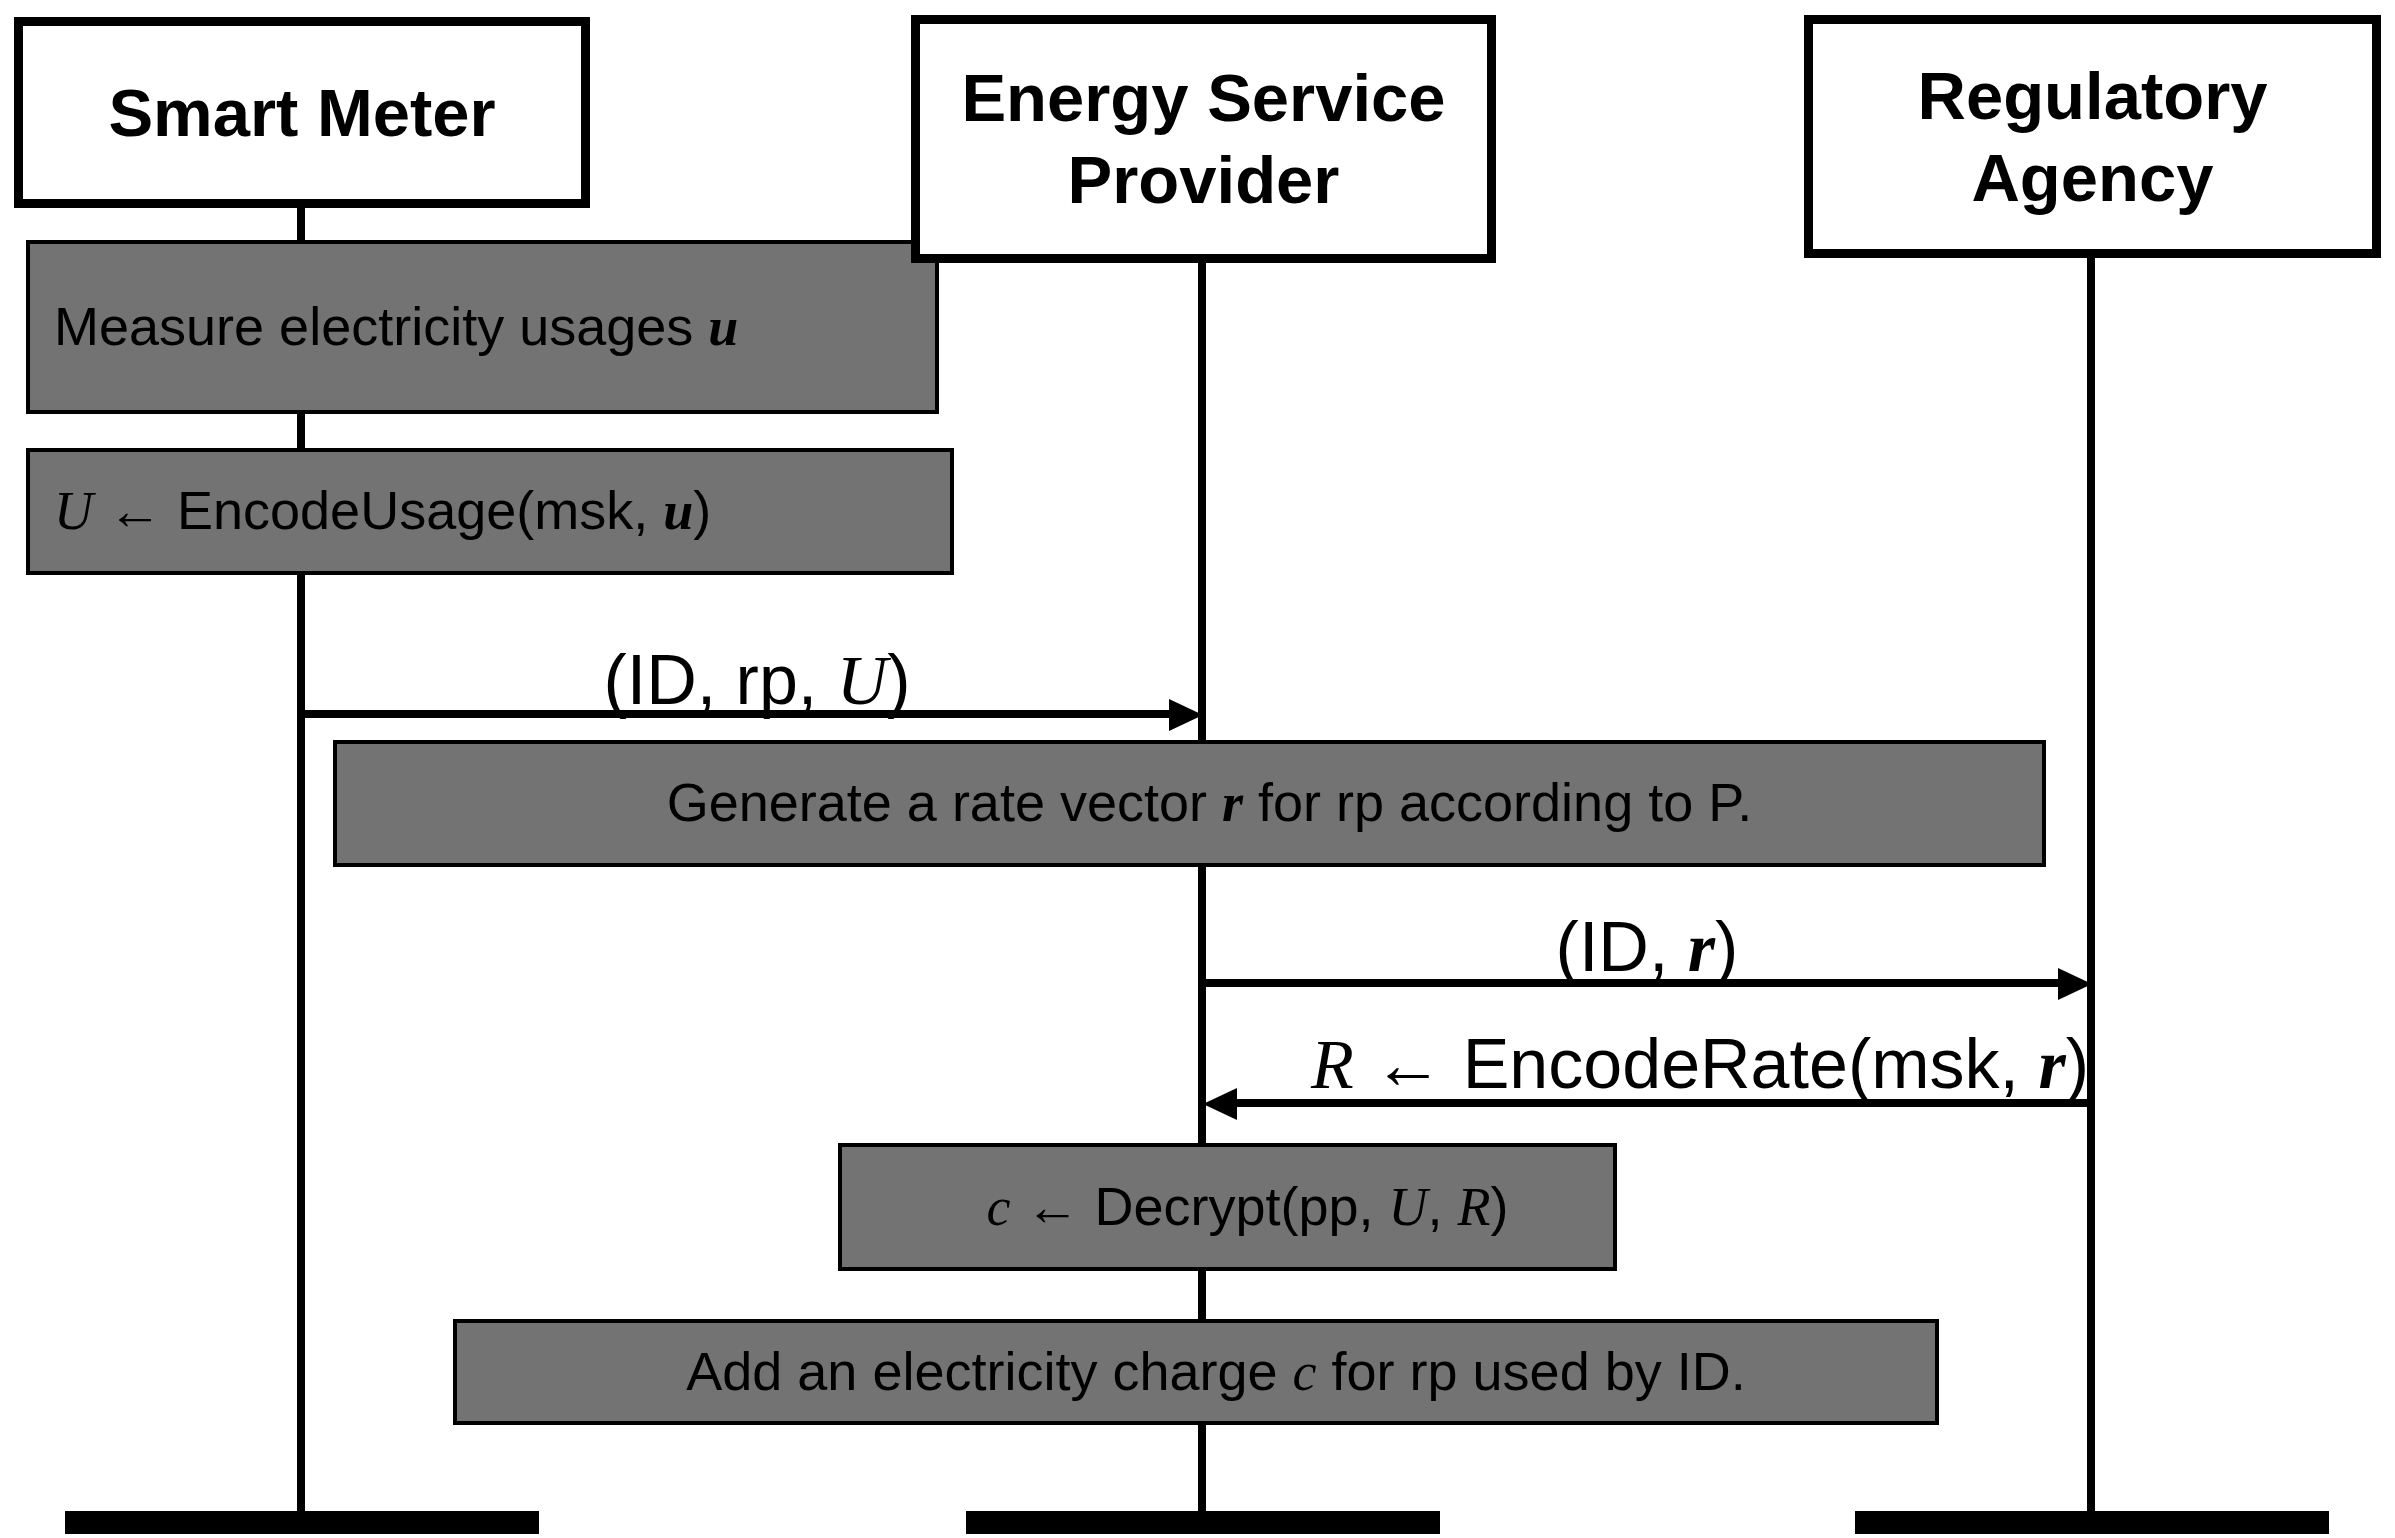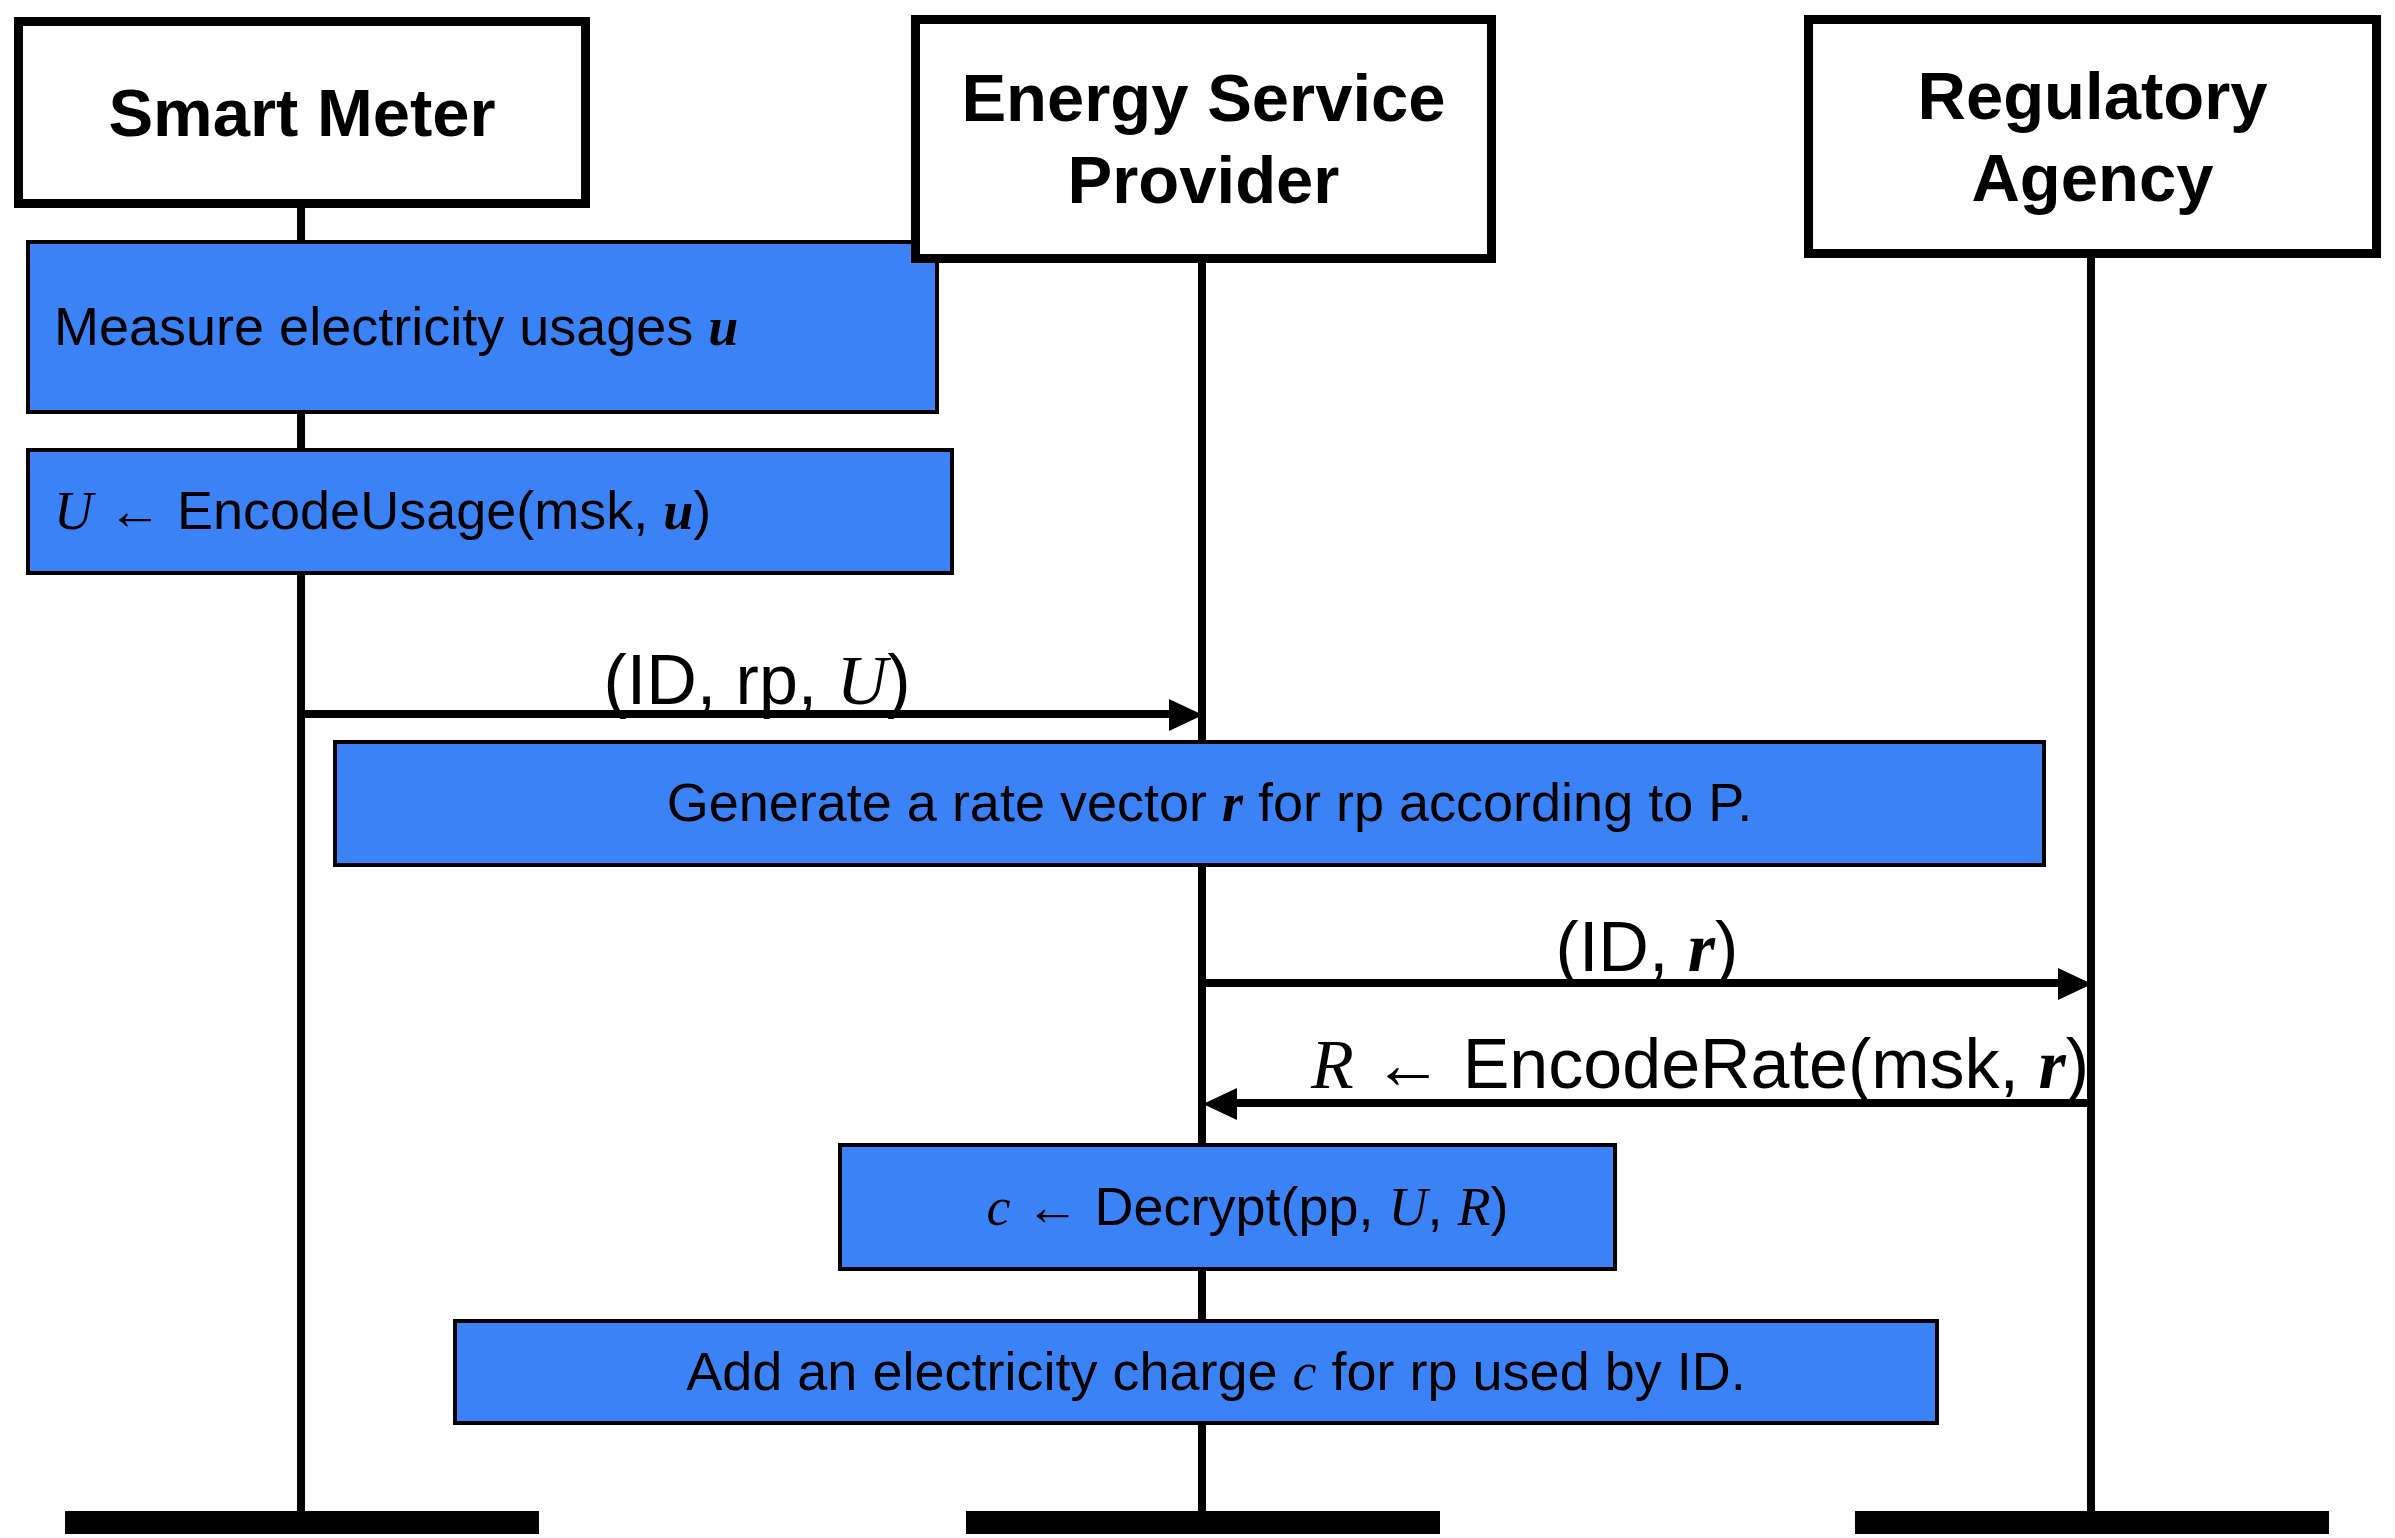--- a/index.html
+++ b/index.html
@@ -18,21 +18,21 @@
   .actor{
     position:absolute;box-sizing:border-box;
     background:#ffffff;border:9.4px solid #000000;
     display:flex;align-items:center;justify-content:center;
     text-align:center;font-weight:bold;font-size:67px;line-height:1.22;
     white-space:pre-line;
   }
   
   .note{
     position:absolute;box-sizing:border-box;
-    background:#3b82f6;border:4.7px solid #000000;
+    background:#737373;border:4.7px solid #000000;
     display:flex;flex-direction:column;justify-content:center;
     font-size:54px;line-height:1.32;gap:6px;
   }
   .note.center{align-items:center;text-align:center;padding-left:40px;}
   .note.left{align-items:flex-start;text-align:left;padding-left:24px;}
   
   .msg-line{position:absolute;height:8.4px;background:#000000;}
   .head-r{position:absolute;width:0;height:0;
     border-top:16px solid transparent;border-bottom:16px solid transparent;
     border-left:34px solid #000000;}

